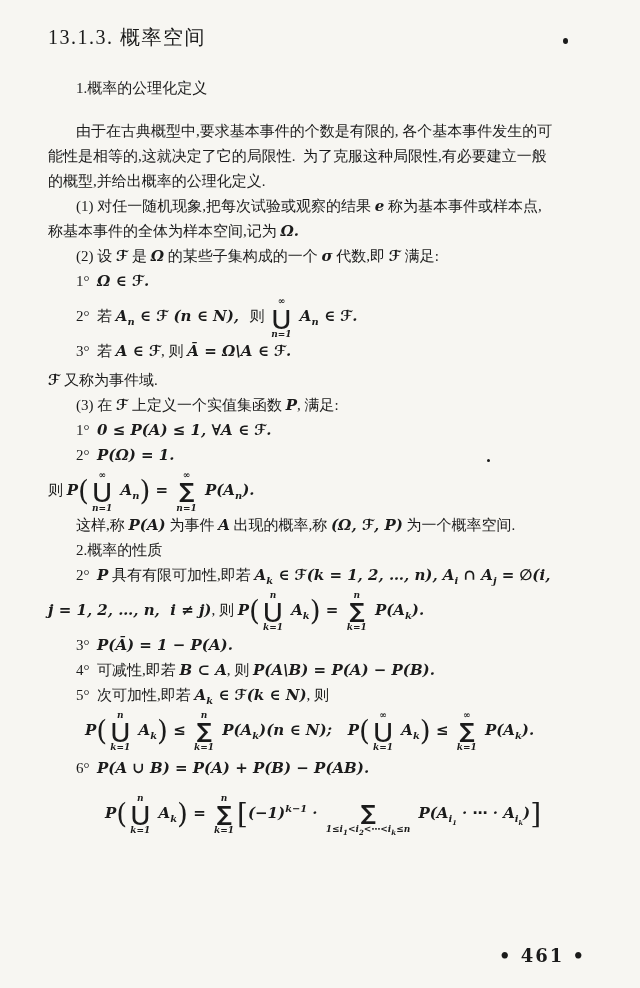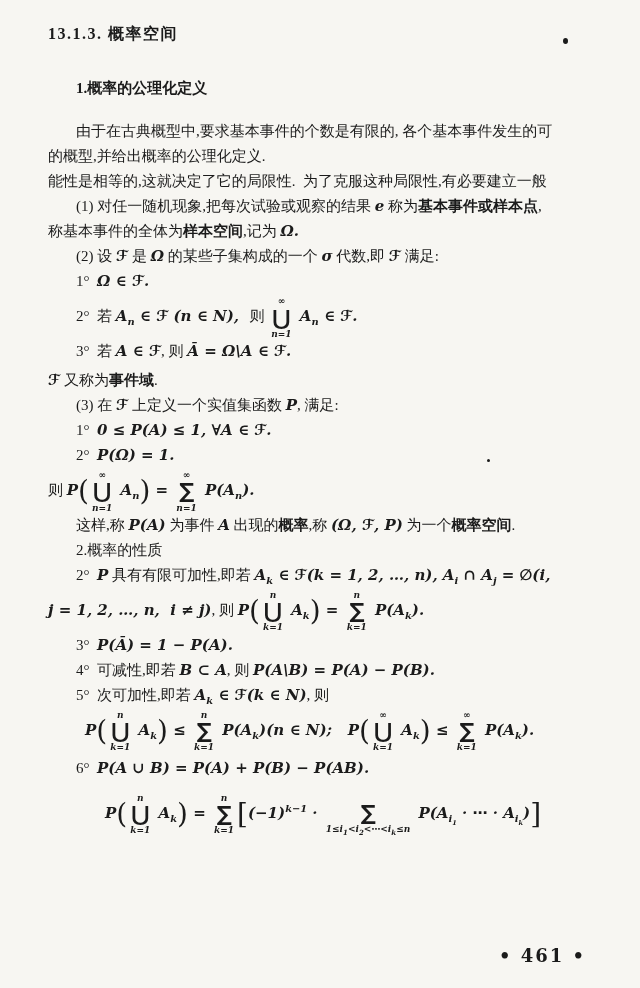--- a/index.html
+++ b/index.html
@@ -6,26 +6,26 @@
   html,body { width:640px; height:988px; }
   body {
     background:#f7f6f2;
     color:#1b1b1b;
     font-family:"Liberation Serif", serif;
     position:relative;
     overflow:hidden;
   }
   .page { position:absolute; inset:0; padding:0 38px 0 48px; }
   .title-row { margin-top:24px; height:34px; }
-  .title { font-size:16px; font-weight:700; letter-spacing:1.5px; }
+  .title { font-size:20px; font-weight:400; letter-spacing:1.5px; }
   .line { white-space:pre; font-size:15px; line-height:25px; }
   .tall  { line-height:44px; }
   .tall2 { line-height:52px; }
   .cjk { }
-  .b { font-weight:700; }
+  .b { font-weight:400; }
   .m {
     font-family:"DejaVu Serif","DejaVu Sans",serif;
     font-style:italic; font-weight:700;
   }
   .m sub, .m sup { font-size:66%; line-height:1; }
   .bp {
     font-family:"DejaVu Serif","DejaVu Sans",serif;
     font-style:normal; font-weight:400;
     font-size:28px; line-height:1; vertical-align:-5px;
   }
@@ -56,22 +56,22 @@
 </head>
 <body>
 
 <div class="page">
   <div class="title-row">
     <span class="title">13.1.3. 概率空间</span>
   </div>
   <div>
       <div class="line" style="margin-top: 18px; padding-left: 28px;"><span class="cjk b">1.概率的公理化定义</span></div>
       <div class="line" style="margin-top: 18px; padding-left: 28px;"><span class="cjk">由于在古典概型中,要求基本事件的个数是有限的, 各个基本事件发生的可</span></div>
+      <div class="line"><span class="cjk">能性是相等的,这就决定了它的局限性.  为了克服这种局限性,有必要建立一般</span></div>
       <div class="line"><span class="cjk">的概型,并给出概率的公理化定义.</span></div>
-      <div class="line"><span class="cjk">能性是相等的,这就决定了它的局限性.  为了克服这种局限性,有必要建立一般</span></div>
       <div class="line" style="padding-left: 28px;"><span class="cjk">(1) 对任一随机现象,把每次试验或观察的结果 </span><span class="m">e</span><span class="cjk"> 称为</span><span class="cjk b">基本事件或样本点</span><span class="cjk">,</span></div>
       <div class="line"><span class="cjk">称基本事件的全体为</span><span class="cjk b">样本空间</span><span class="cjk">,记为 </span><span class="m">Ω.</span></div>
       <div class="line" style="padding-left: 28px;"><span class="cjk">(2) 设 </span><span class="m">ℱ</span><span class="cjk"> 是 </span><span class="m">Ω</span><span class="cjk"> 的某些子集构成的一个 </span><span class="m">σ</span><span class="cjk"> 代数,即 </span><span class="m">ℱ</span><span class="cjk"> 满足:</span></div>
       <div class="line" style="padding-left: 28px;"><span class="cjk">1°  </span><span class="m">Ω ∈ ℱ.</span></div>
       <div class="line tall" style="padding-left: 28px;"><span class="cjk">2°  若 </span><span class="m">A<sub>n</sub> ∈ ℱ (n ∈ N),  </span><span class="cjk">则 </span><span class="bigop"><span class="lim">∞</span><span class="op">⋃</span><span class="lim">n=1</span></span><span class="m"> A<sub>n</sub> ∈ ℱ.</span></div>
       <div class="line" style="padding-left: 28px;"><span class="cjk">3°  若 </span><span class="m">A ∈ ℱ</span><span class="cjk">, 则 </span><span class="m">Ā = Ω\A ∈ ℱ.</span></div>
       <div class="line" style="margin-top: 4px;"><span class="m">ℱ</span><span class="cjk"> 又称为</span><span class="cjk b">事件域</span><span class="cjk">.</span></div>
       <div class="line" style="padding-left: 28px;"><span class="cjk">(3) 在 </span><span class="m">ℱ</span><span class="cjk"> 上定义一个实值集函数 </span><span class="m">P</span><span class="cjk">, 满足:</span></div>
       <div class="line" style="padding-left: 28px;"><span class="cjk">1°  </span><span class="m">0 ≤ P(A) ≤ 1, ∀A ∈ ℱ.</span></div>
       <div class="line" style="padding-left: 28px;"><span class="cjk">2°  </span><span class="m">P(Ω) = 1.</span></div>

